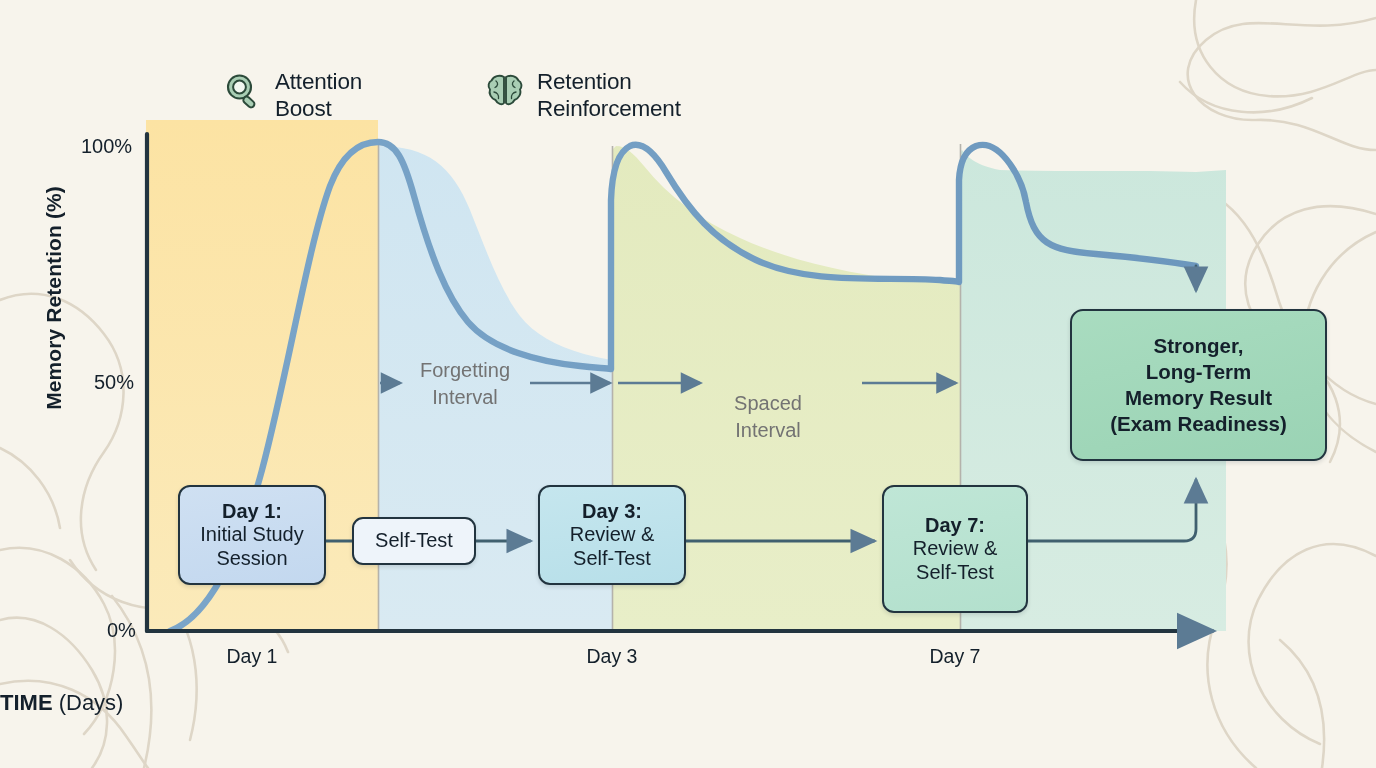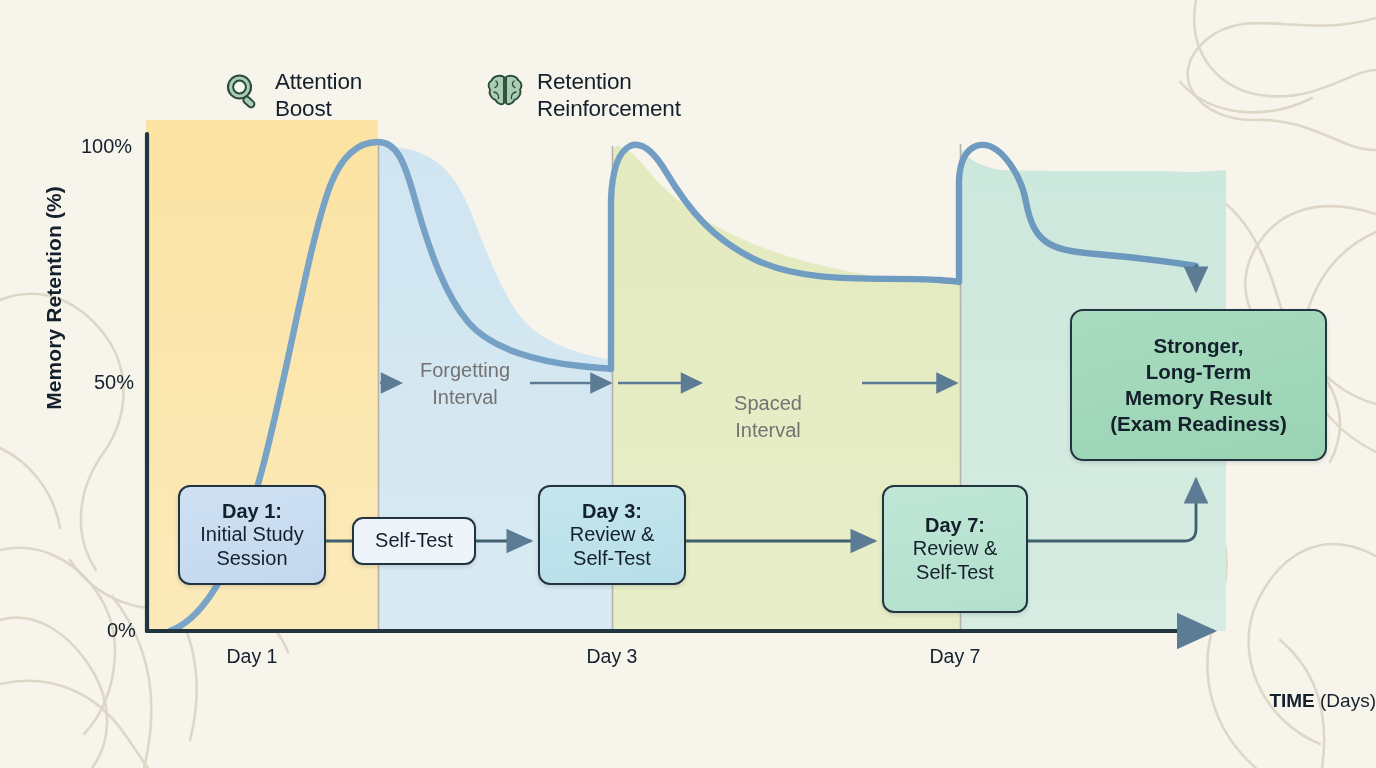--- a/index.html
+++ b/index.html
@@ -25,22 +25,22 @@
   #lg1{left:484px;top:8px;}
   #lg2{left:855px;top:20px;}
 
   
   .ylabel{
     position:absolute;left:-76px;top:286px;width:260px;text-align:center;
     transform:rotate(-90deg);font-weight:700;font-size:21px;letter-spacing:.1px;
     color:#14202b;
   }
   .xlabel{
-    position:absolute;left:0;top:690px;width:1376px;text-align:right;
-    font-size:19px;color:#14202b;
+    position:absolute;left:0;top:690px;width:1376px;text-align:left;
+    font-size:22px;color:#14202b;
   }
   .xlabel b{font-weight:700;}
   .tick{position:absolute;font-size:20px;color:#14202b;}
   #tick100{left:81px;top:135px;}
   #tick50{left:94px;top:371px;}
   #tick0{left:107px;top:619px;}
   .xtick{position:absolute;font-size:19.5px;color:#14202b;text-align:center;width:120px;}
   #xt0{left:192px;top:645px;}
   #xt1{left:552px;top:645px;}
   #xt2{left:895px;top:645px;}

